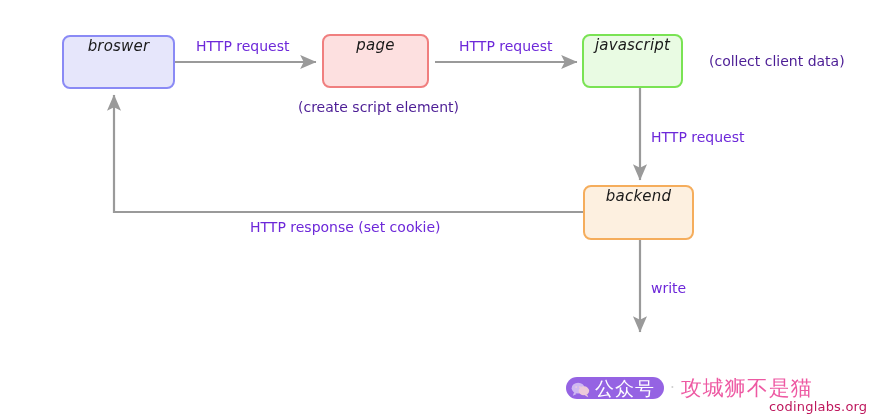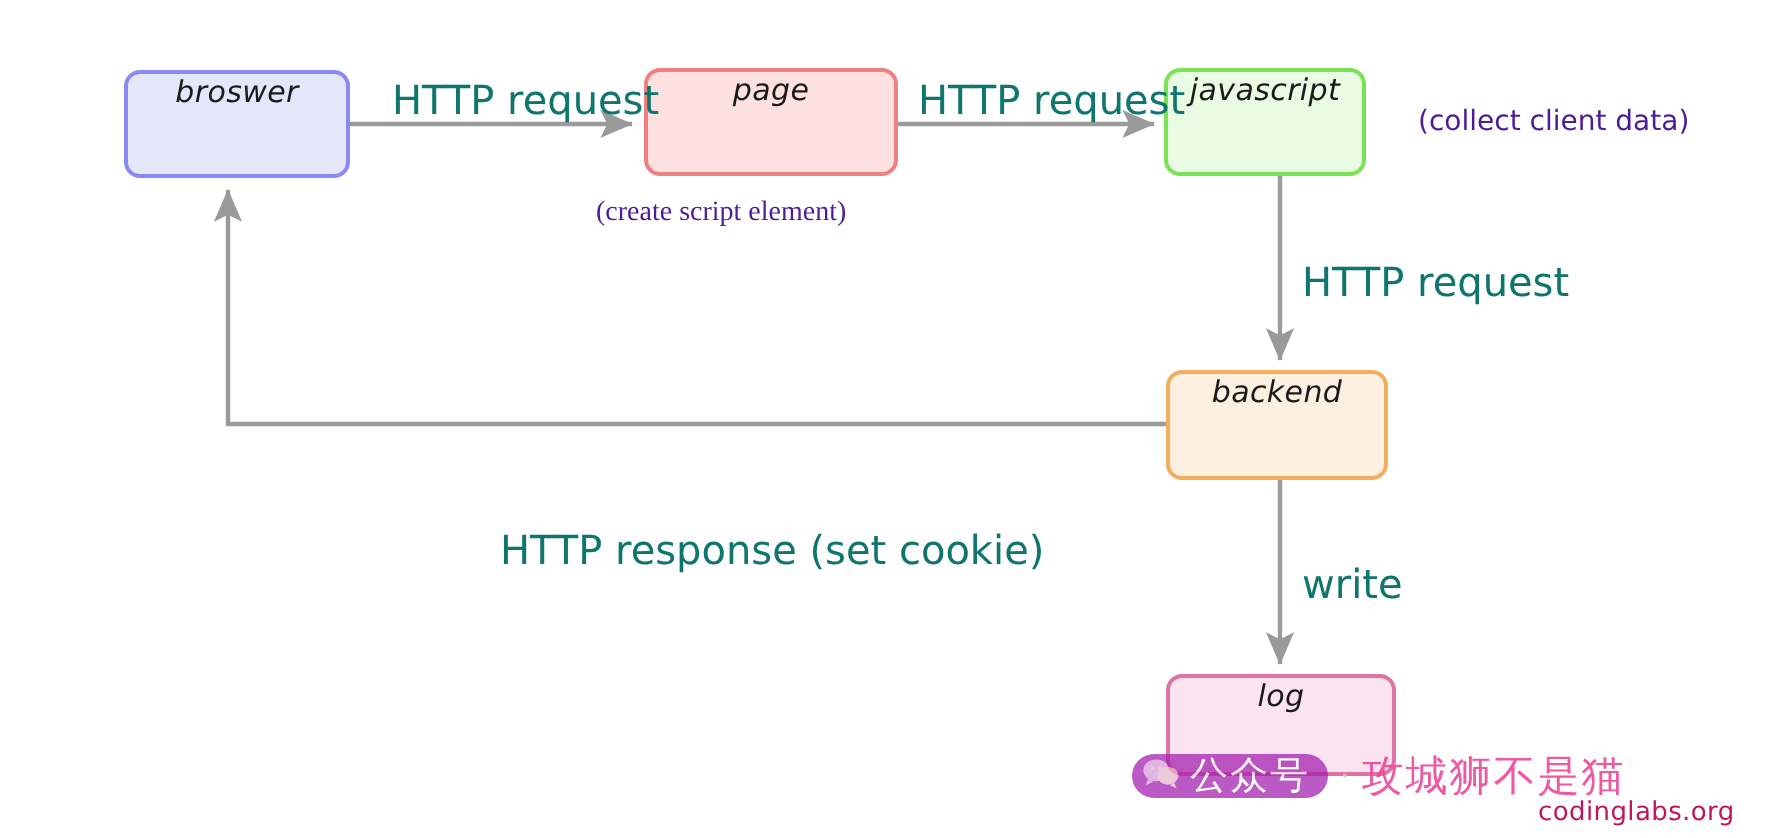--- a/index.html
+++ b/index.html
@@ -31,43 +31,43 @@
     color: #1a1a1a;
     letter-spacing: 0.2px;
     z-index: 3;
   }
   .node-browser {
     left: 62px; top: 35px; width: 113px; height: 54px;
     background: #e6e6fb;
     border-color: #8a8af5;
   }
   .node-page {
-    left: 322px; top: 34px; width: 127px; height: 54px;
+    left: 322px; top: 34px; width: 107px; height: 54px;
     background: #fde0e0;
     border-color: #f07f7f;
   }
   .node-javascript {
     left: 582px; top: 34px; width: 101px; height: 54px;
     background: #e9fbe3;
     border-color: #7ae354;
   }
   .node-backend {
     left: 583px; top: 185px; width: 111px; height: 55px;
     background: #fdf0e0;
     border-color: #f5ad5c;
   }
   .node-log {
     left: 583px; top: 337px; width: 115px; height: 51px;
     background: #fbe4ef;
     border-color: #e073a5;
   }
   .edge-label {
     position: absolute;
-    font-size: 20px;
-    color: #0f766e;
+    font-size: 14px;
+    color: #6d28d9;
     white-space: nowrap;
     z-index: 4;
   }
   .caption {
     position: absolute;
     font-size: 14px;
     color: #4c1d95;
     white-space: nowrap;
     z-index: 4;
   }
@@ -85,23 +85,23 @@
   }
   .wm-row {
     left: 566px;
     top: 374px;
     display: flex;
     align-items: center;
     gap: 6px;
   }
   .wm-badge {
     display: flex;
-    align-items: flex-start;
+    align-items: flex-end;
     gap: 5px;
-    background: #a21caf;
+    background: #6d28d9;
     border-radius: 11px;
     padding: 1px 9px 1px 5px;
     opacity: 0.72;
   }
   .wm-bubble {
     width: 19px; height: 17px;
     display: block;
   }
   .wm-badge-text {
     font-size: 19px;
@@ -171,35 +171,32 @@
   </div>
 
   <div class="node node-javascript">
     <span>javascript</span>
   </div>
 
   <div class="node node-backend">
     <span>backend</span>
   </div>
 
-  <div class="node node-log">
-    <span>log</span>
-  </div>
 
   <div class="edge-label" style="left:196px; top:38px;">HTTP request</div>
 
   <div class="edge-label" style="left:459px; top:38px;">HTTP request</div>
 
   <div class="edge-label" style="left:651px; top:129px;">HTTP request</div>
 
-  <div class="edge-label" style="left:250px; top:219px;margin-top:44px;">HTTP response (set cookie)</div>
+  <div class="edge-label" style="left:250px; top:219px;">HTTP response (set cookie)</div>
 
   <div class="edge-label" style="left:651px; top:280px;">write</div>
 
-  <div class="caption" style="left:298px; top:99px;font-family:Liberation Serif, serif;">(create script element)</div>
+  <div class="caption" style="left:298px; top:99px;">(create script element)</div>
 
   <div class="caption" style="left:709px; top:53px;">(collect client data)</div>
 
   <div class="watermark wm-row">
     <span class="wm-badge">
       <svg class="wm-bubble" viewBox="0 0 22 20" xmlns="http://www.w3.org/2000/svg">
         <ellipse cx="8.2" cy="8.4" rx="7.6" ry="6.4" fill="#ffffff" opacity="0.55"></ellipse>
         <path d="M3.4,13.2 L2.0,17.4 L6.4,15.2 Z" fill="#ffffff" opacity="0.55"></path>
         <ellipse cx="15.0" cy="11.6" rx="6.2" ry="5.3" fill="#e7b6cd"></ellipse>
         <path d="M18.6,15.6 L20.2,19.0 L16.2,17.2 Z" fill="#e7b6cd"></path>

